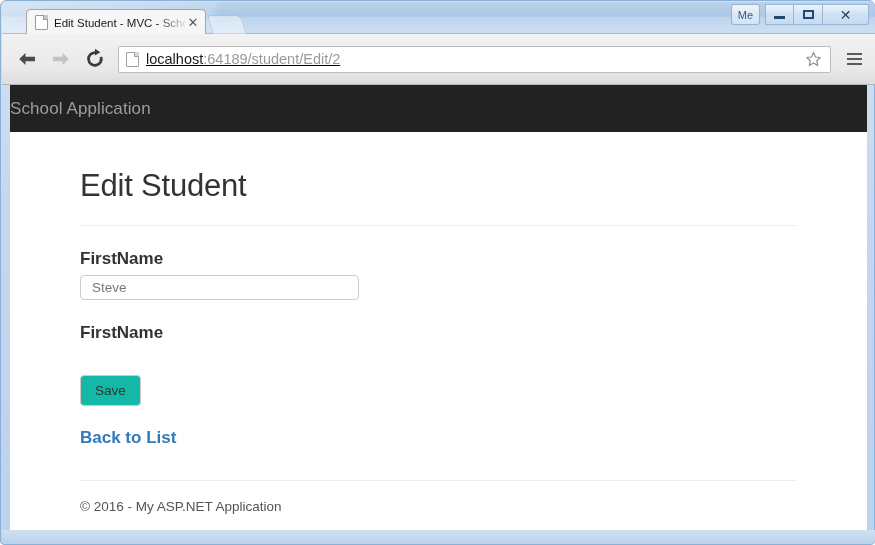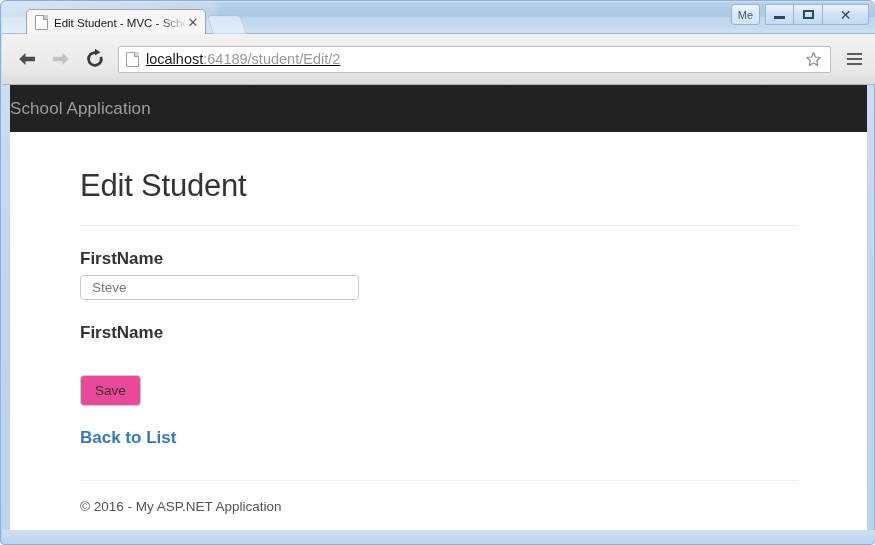--- a/index.html
+++ b/index.html
@@ -307,21 +307,21 @@
     font-family: "Liberation Sans", sans-serif;
     background: #ffffff;
     outline: none;
   }
   #save-button {
     margin-top: 26px;
     display: inline-block;
     padding: 7px 14px;
     border: 1px solid #cccccc;
     border-radius: 4px;
-    background: #ec4899;
+    background: #14b8a6;
     font-size: 13.5px;
     color: #333333;
     font-family: "Liberation Sans", sans-serif;
     cursor: pointer;
   }
   #back-link-wrap { margin-top: 22px; }
   #back-to-list-link {
     font-size: 17px;
     color: #337ab7;
     text-decoration: none;

